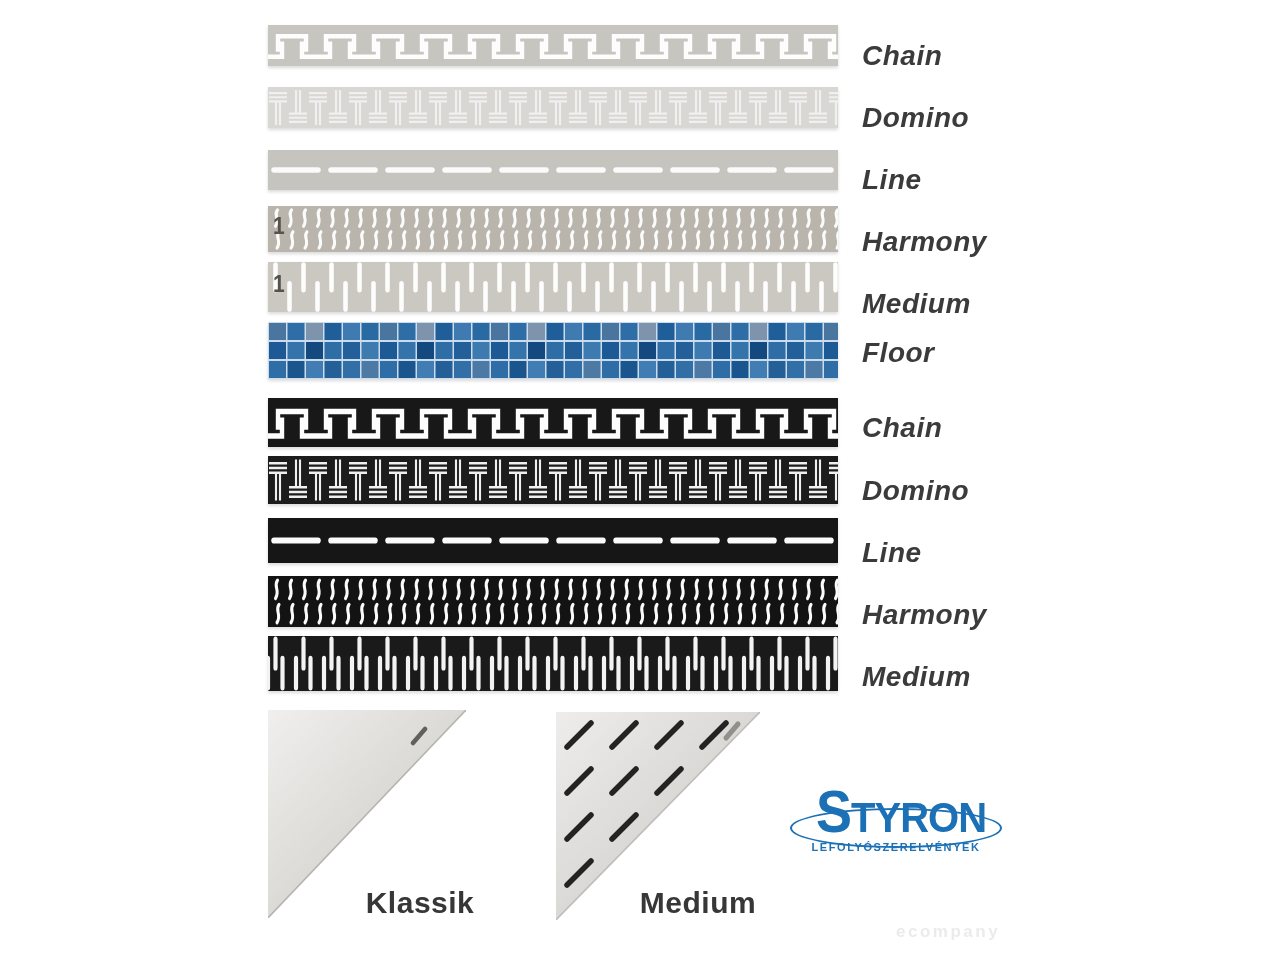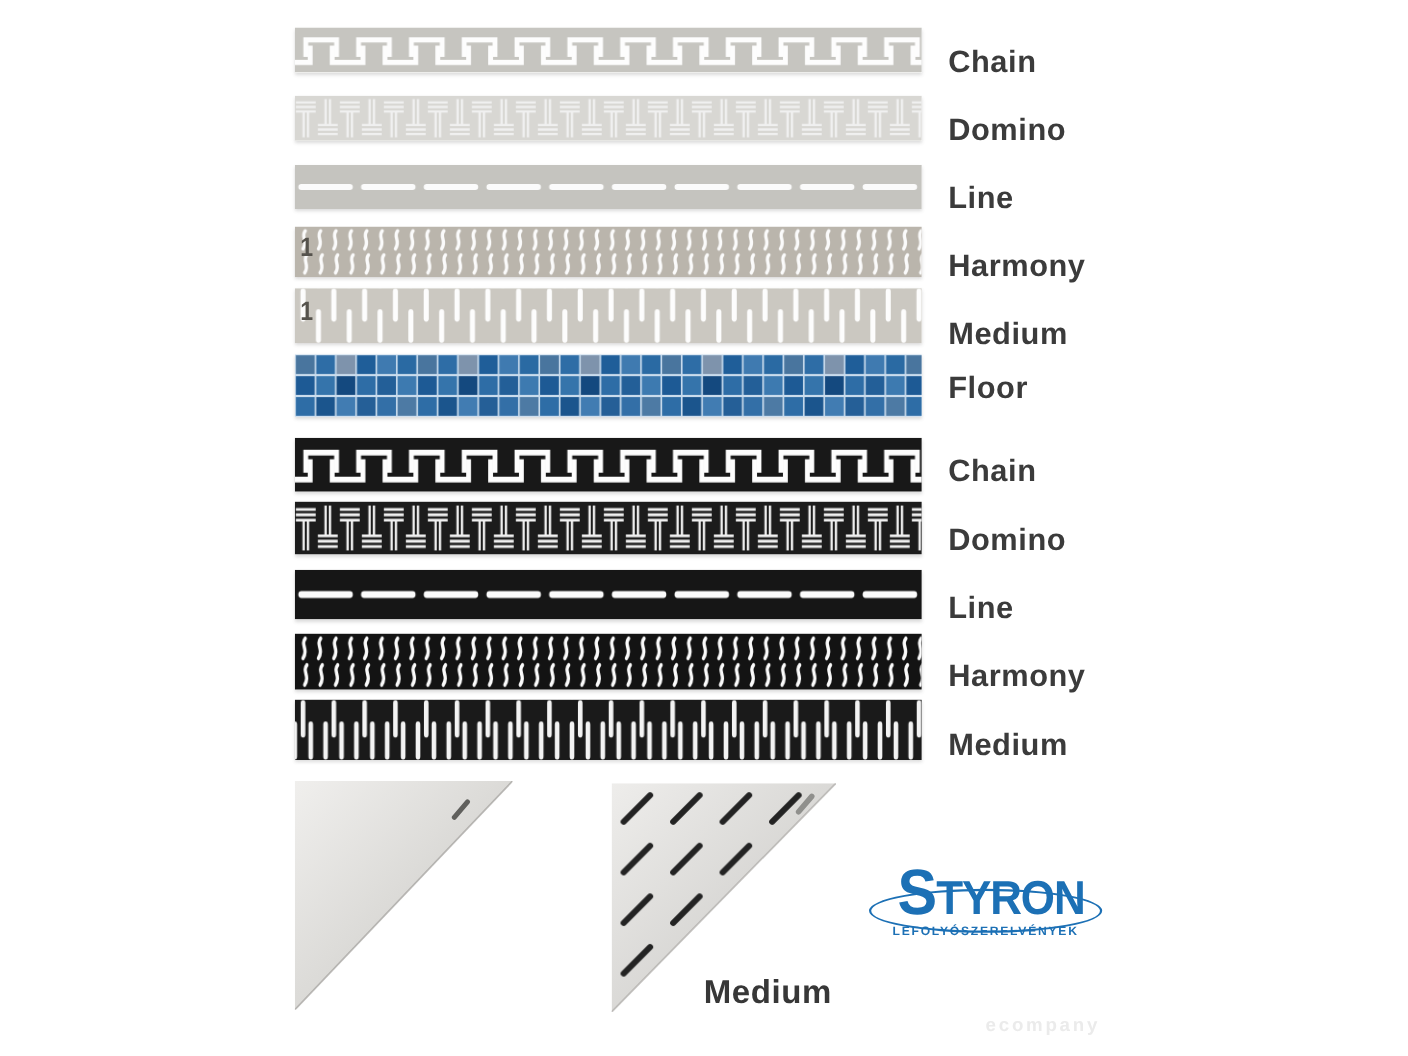--- a/index.html
+++ b/index.html
@@ -1,21 +1,21 @@
 <!DOCTYPE html>
 <html><head>
 <meta charset="utf-8">
 <style>
   html,body{margin:0;padding:0;background:#ffffff;}
   body{font-family:"Liberation Sans", sans-serif;}
   #stage{position:relative;width:1280px;height:960px;background:#ffffff;overflow:hidden;}
   .strip{position:absolute;left:268px;width:570px;box-shadow:0 2px 3px rgba(90,90,90,.22);}
   .strip svg{display:block;}
   .row-label{position:absolute;left:862px;height:34px;line-height:34px;
-    font-size:28px;font-weight:bold;color:#3b3b3b;letter-spacing:.5px;white-space:nowrap;}
+    font-size:28px;font-weight:bold;color:#3b3b3b;letter-spacing:.5px;white-space:nowrap;font-style:italic;}
   .corner-label{position:absolute;font-size:30px;font-weight:bold;color:#373737;
     letter-spacing:.5px;text-align:center;width:180px;}
   .edge-mark{position:absolute;font-size:21px;font-weight:bold;color:#56534d;
     transform:scaleY(1.15);line-height:1;}
   .tri{position:absolute;}
   
   .logo{position:absolute;left:790px;top:786px;width:220px;height:70px;}
   .logo-ellipse{position:absolute;left:0px;top:22px;width:212px;height:40px;
     border:2.5px solid #1c70b5;border-radius:50%;box-sizing:border-box;}
   .logo-word{position:absolute;left:26px;top:-8px;font-size:40px;font-weight:bold;
@@ -198,20 +198,21 @@
   </div>
   <div class="tri" style="left:556px;top:712px">
     <svg width="204" height="208" viewBox="0 0 204 208">
       <polygon points="0,0 204,0 0,208" fill="url(#gSteel2)"></polygon>
       <polygon points="0,0 204,0 0,208" fill="url(#pSlots)"></polygon>
       <line x1="204" y1="0" x2="0" y2="208" stroke="#a3a19d" stroke-width="1.6" opacity="0.6"></line>
       <line x1="182" y1="12" x2="170" y2="26" stroke="#90908d" stroke-width="5" stroke-linecap="round"></line>
     </svg>
   </div>
 
+  <div class="corner-label" style="left:330px;top:886px">Klassik</div>
   <div class="corner-label" style="left:608px;top:886px">Medium</div>
 
   <div class="logo">
     <div class="logo-ellipse"></div>
     <div class="logo-word">STYRON</div>
     <div class="logo-tagline">LEFOLYÓSZERELVÉNYEK</div>
   </div>
 
   <div class="watermark">ecompany</div>
 

